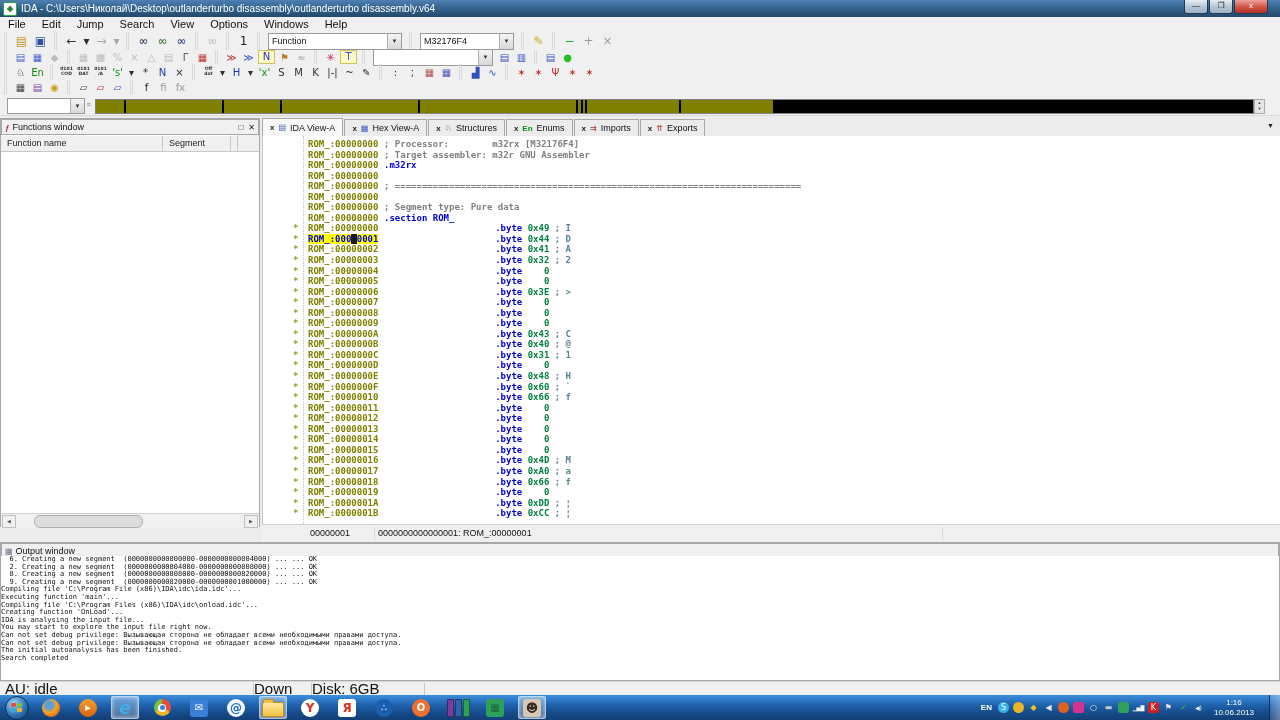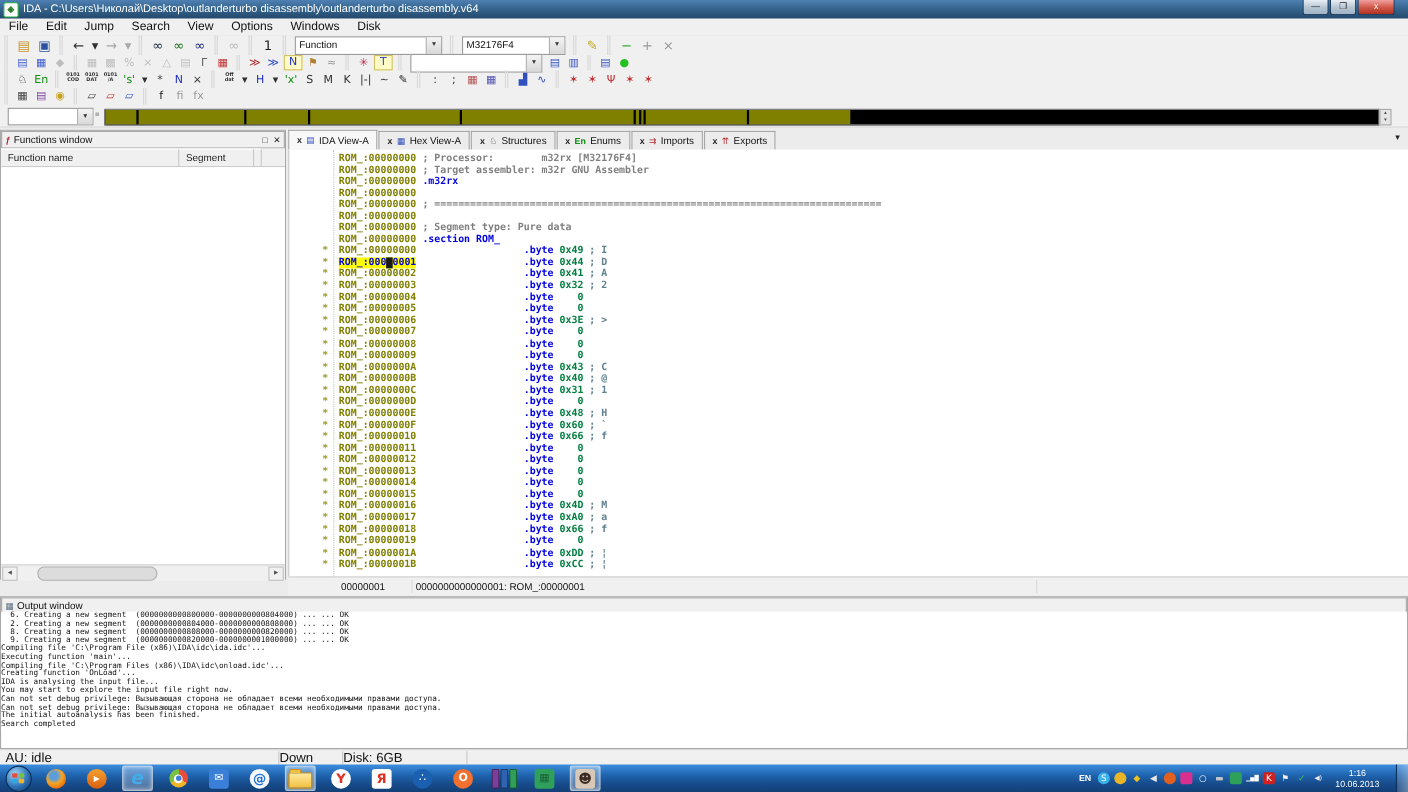--- a/index.html
+++ b/index.html
@@ -74,37 +74,37 @@
     border-left:1px solid #c8c8c8;overflow:hidden;}
   #gutterline{position:absolute;left:40px;top:0;height:100%;border-left:1px dotted #c0c0c0;}
   #dlines{position:absolute;left:0;top:3px;width:100%;
     font-family:"DejaVu Sans Mono",monospace;font-size:9px;font-weight:bold;}
   .dline{height:10.55px;line-height:10.55px;white-space:pre;position:relative;}
   .star{position:absolute;left:30px;color:#9a9a30;}
   .addr{position:absolute;left:45px;color:#808000;}
   .addr.sel{background:#ffff00;color:#0000e0;}
   .addr .cur{background:#1a1a1a;color:#1a1a1a;}
   .code{position:absolute;left:121px;}
-  .cmt{color:#808080;} .dir{color:#0000e0;} .ins{color:#0000e0;}
+  .cmt{color:#808080;} .dir{color:#0000e0;} .ins{color:#0000e0;margin-left:19px;}
   .num{color:#008040;} .chr{color:#5f808f;}
   #disasm-status{position:absolute;left:262px;top:524px;width:1018px;height:16px;background:#f0f0f0;
     border-top:1px solid #d0d0d0;font-size:9px;color:#111;}
   .dscell{position:absolute;top:2px;height:12px;line-height:12px;padding:0 4px;border-right:1px solid #d8d8d8;}
   #dscell1{left:44px;width:60px;} #dscell2{left:112px;width:560px;}
   
   #output-panel{position:absolute;left:0;top:542px;width:1280px;height:139px;background:#fff;border:1px solid #a8a8a8;box-sizing:border-box;}
   #out-log{position:absolute;left:0;top:13px;width:100%;height:110px;background:#fff;overflow:hidden;
     font-family:"DejaVu Sans Mono",monospace;font-size:7px;color:#111;}
   .oline{height:7.6px;line-height:7.6px;white-space:pre;}
   #out-input{position:absolute;left:0;top:123px;width:100%;height:14px;background:#fff;border-top:1px solid #909090;
     font-size:9px;line-height:14px;padding-left:3px;box-sizing:border-box;color:#111;}
   .caret{display:inline-block;width:1px;height:10px;background:#000;vertical-align:middle;margin-left:1px;}
   
   #statusbar{position:absolute;left:0;top:681px;width:1280px;height:14px;background:#f0f0f0;
-    border-top:1px solid #d8d8d8;font-size:12px;color:#111;}
+    border-top:1px solid #d8d8d8;font-size:15px;color:#111;}
   .sbcell{position:absolute;top:1px;height:12px;line-height:12px;padding-left:5px;border-right:1px solid #c8c8c8;}
   #sbc1{left:0;width:248px;} #sbc2{left:249px;width:57px;} #sbc3{left:307px;width:112px;}
   
   #taskbar{position:absolute;left:0;top:695px;width:1280px;height:25px;
     background:linear-gradient(180deg,#3c8ede 0%,#1f63ae 40%,#174c8b 70%,#123f76 100%);display:flex;align-items:center;}
   #start-orb{width:22px;height:22px;border-radius:50%;margin:0 8px 0 5px;position:relative;
     background:radial-gradient(circle at 35% 30%,#9fd4f7,#2f74b8 55%,#103a6e 95%);border:1px solid #0d2f58;}
   #orb-flag{position:absolute;left:5px;top:6px;width:11px;height:9px;display:grid;
     grid-template-columns:5px 5px;grid-template-rows:4px 4px;gap:1px;}
   #orb-flag div{border-radius:1px;}
@@ -137,21 +137,21 @@
   </div>
 
   <div id="menubar">
       <div class="mitem">File</div>
       <div class="mitem">Edit</div>
       <div class="mitem">Jump</div>
       <div class="mitem">Search</div>
       <div class="mitem">View</div>
       <div class="mitem">Options</div>
       <div class="mitem">Windows</div>
-      <div class="mitem">Disk</div>
+      <div class="mitem">Help</div>
     </div>
 
   <div id="toolbars">
     <div class="trow" id="trow0">
         <div class="tgroup">
           <div class="tbtn" style="color: rgb(200, 148, 40);">▤</div>
           <div class="tbtn" style="color: rgb(42, 80, 160);">▣</div>
         </div>
         <div class="tgroup">
           <div class="tbtn" style="color: rgb(48, 48, 48);">←</div>

